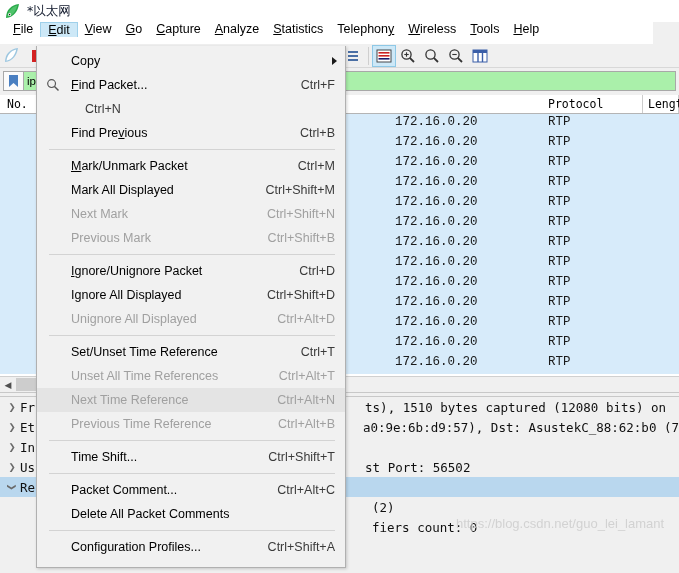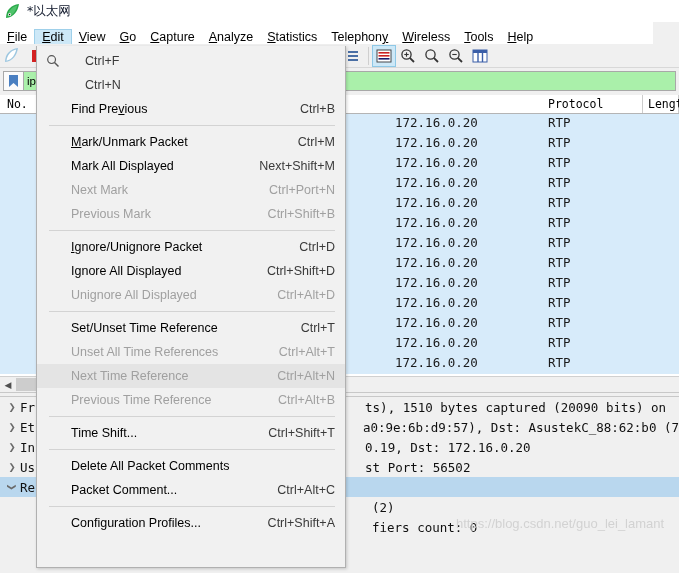--- a/index.html
+++ b/index.html
@@ -31,21 +31,22 @@
     font-size: 12.5px; color: #0f172a;
     font-family: "DejaVu Sans", sans-serif;
     white-space: nowrap;
   }
 
   
   #menubar {
     position: absolute; left: 0; top: 22px;
     width: 653px; height: 22px;
     background: #ffffff;
-    display: flex; align-items: flex-end;
+    display: flex; align-items: flex-start;
+    padding-left: 6px;
   }
   .menu-item {
     display: flex; align-items: center;
     padding: 0 7px;
     font-size: 12.5px;
     color: #000;
     cursor: default;
     white-space: nowrap;
   }
   .menu-item.active {
@@ -132,21 +133,21 @@
     background: #d7ebfa;
   }
   .pl-row {
     height: 20px;
     position: relative;
     font-family: "DejaVu Sans Mono", monospace;
     font-size: 12.5px;
     color: #1a1a1a;
     background: #d7ebfa;
   }
-  .cell { position: absolute; top: 1px; white-space: nowrap; }
+  .cell { position: absolute; top: 1px; white-space: nowrap; font-family: Liberation Mono, monospace; }
 
   
   #hscroll {
     position: absolute; left: 0; top: 376px;
     width: 679px; height: 16px;
     background: #f0f0f0;
     border-top: 1px solid #d0d0d0;
     display: flex; align-items: center;
   }
   #hs-left {
@@ -442,33 +443,32 @@
     <div id="hs-track"></div>
   </div>
 
   <div id="splitter"></div>
 
   <div id="detail-pane">
       <div class="det-row">
         <span class="twisty">❯</span>
         <span>Fr</span>
         <span style="display: inline-block; width: 330px;"></span>
-        <span>ts), 1510 bytes captured (20090 bits) on</span>
+        <span>ts), 1510 bytes captured (12080 bits) on</span>
       </div>
       <div class="det-row">
         <span class="twisty">❯</span>
         <span>Et</span>
         <span style="display: inline-block; width: 330px;"></span>
         <span>a0:9e:6b:d9:57), Dst: AsustekC_88:62:b0 (7</span>
       </div>
       <div class="det-row">
         <span class="twisty">❯</span>
         <span>In</span>
         <span style="display: inline-block; width: 330px;"></span>
-        <span>0.19, Dst: 172.16.0.20</span>
       </div>
       <div class="det-row">
         <span class="twisty">❯</span>
         <span>Us</span>
         <span style="display: inline-block; width: 330px;"></span>
         <span>st Port: 56502</span>
       </div>
       <div class="det-row selected">
         <span class="twisty" style="transform: rotate(90deg);">❯</span>
         <span>Re</span>
@@ -485,48 +485,53 @@
         <span class="twisty"></span>
         <span></span>
         <span style="display: inline-block; width: 352px;"></span>
         <span>fiers count: 0</span>
       </div>
     </div>
 
   <div id="watermark">https://blog.csdn.net/guo_lei_lamant</div>
 
   <div id="dropdown">
+      <div class="dd-item">
+        <span class="dd-label">Copy</span>
+        <span class="dd-arrow"></span>
+      </div>
       <div class="dd-item">
         <span class="dd-icon">
           <svg width="14" height="14" viewBox="0 0 14 14">
             <circle cx="5.6" cy="5.6" r="3.9" fill="none" stroke="#555" stroke-width="1.2"></circle>
             <line x1="8.5" y1="8.5" x2="12.5" y2="12.5" stroke="#555" stroke-width="1.5"></line>
           </svg>
         </span>
+        <span class="dd-label"><span class="mnem">F</span>ind Packet...</span>
         <span class="dd-accel">Ctrl+F</span>
       </div>
       <div class="dd-item">
         <span class="dd-accel">Ctrl+N</span>
       </div>
       <div class="dd-item">
         <span class="dd-label">Find Pre<span class="mnem">v</span>ious</span>
         <span class="dd-accel">Ctrl+B</span>
       </div>
       <div class="dd-sep"></div>
       <div class="dd-item">
         <span class="dd-label"><span class="mnem">M</span>ark/Unmark Packet</span>
         <span class="dd-accel">Ctrl+M</span>
       </div>
       <div class="dd-item">
         <span class="dd-label">Mark All Displayed</span>
-        <span class="dd-accel">Next+Shift+M</span>
+        <span class="dd-accel">Ctrl+Shift+M</span>
       </div>
       <div class="dd-item disabled">
         <span class="dd-label">Next Mark</span>
-        <span class="dd-accel">Ctrl+Port+N</span>
+        <span class="dd-accel">Ctrl+Shift+N</span>
       </div>
       <div class="dd-item disabled">
         <span class="dd-label">Previous Mark</span>
         <span class="dd-accel">Ctrl+Shift+B</span>
       </div>
       <div class="dd-sep"></div>
       <div class="dd-item">
         <span class="dd-label"><span class="mnem">I</span>gnore/Unignore Packet</span>
         <span class="dd-accel">Ctrl+D</span>
       </div>
@@ -555,26 +560,26 @@
         <span class="dd-label">Previous Time Reference</span>
         <span class="dd-accel">Ctrl+Alt+B</span>
       </div>
       <div class="dd-sep"></div>
       <div class="dd-item">
         <span class="dd-label">Time Shift...</span>
         <span class="dd-accel">Ctrl+Shift+T</span>
       </div>
       <div class="dd-sep"></div>
       <div class="dd-item">
-        <span class="dd-label">Delete All Packet Comments</span>
-      </div>
-      <div class="dd-item">
         <span class="dd-label">Packet Comment...</span>
         <span class="dd-accel">Ctrl+Alt+C</span>
       </div>
+      <div class="dd-item">
+        <span class="dd-label">Delete All Packet Comments</span>
+      </div>
       <div class="dd-sep"></div>
       <div class="dd-item">
         <span class="dd-label">Configuration Profiles...</span>
         <span class="dd-accel">Ctrl+Shift+A</span>
       </div>
     </div>
 
 </div>
 
 </body></html>

